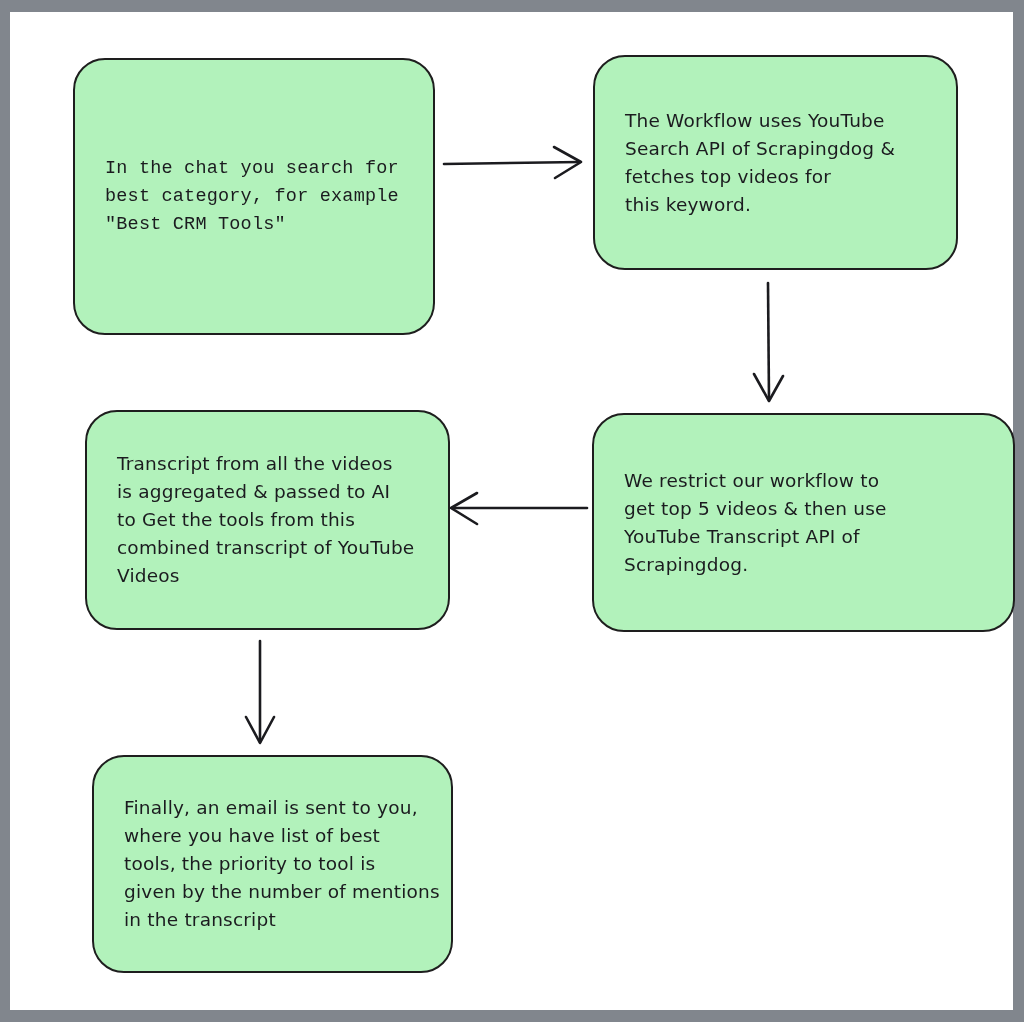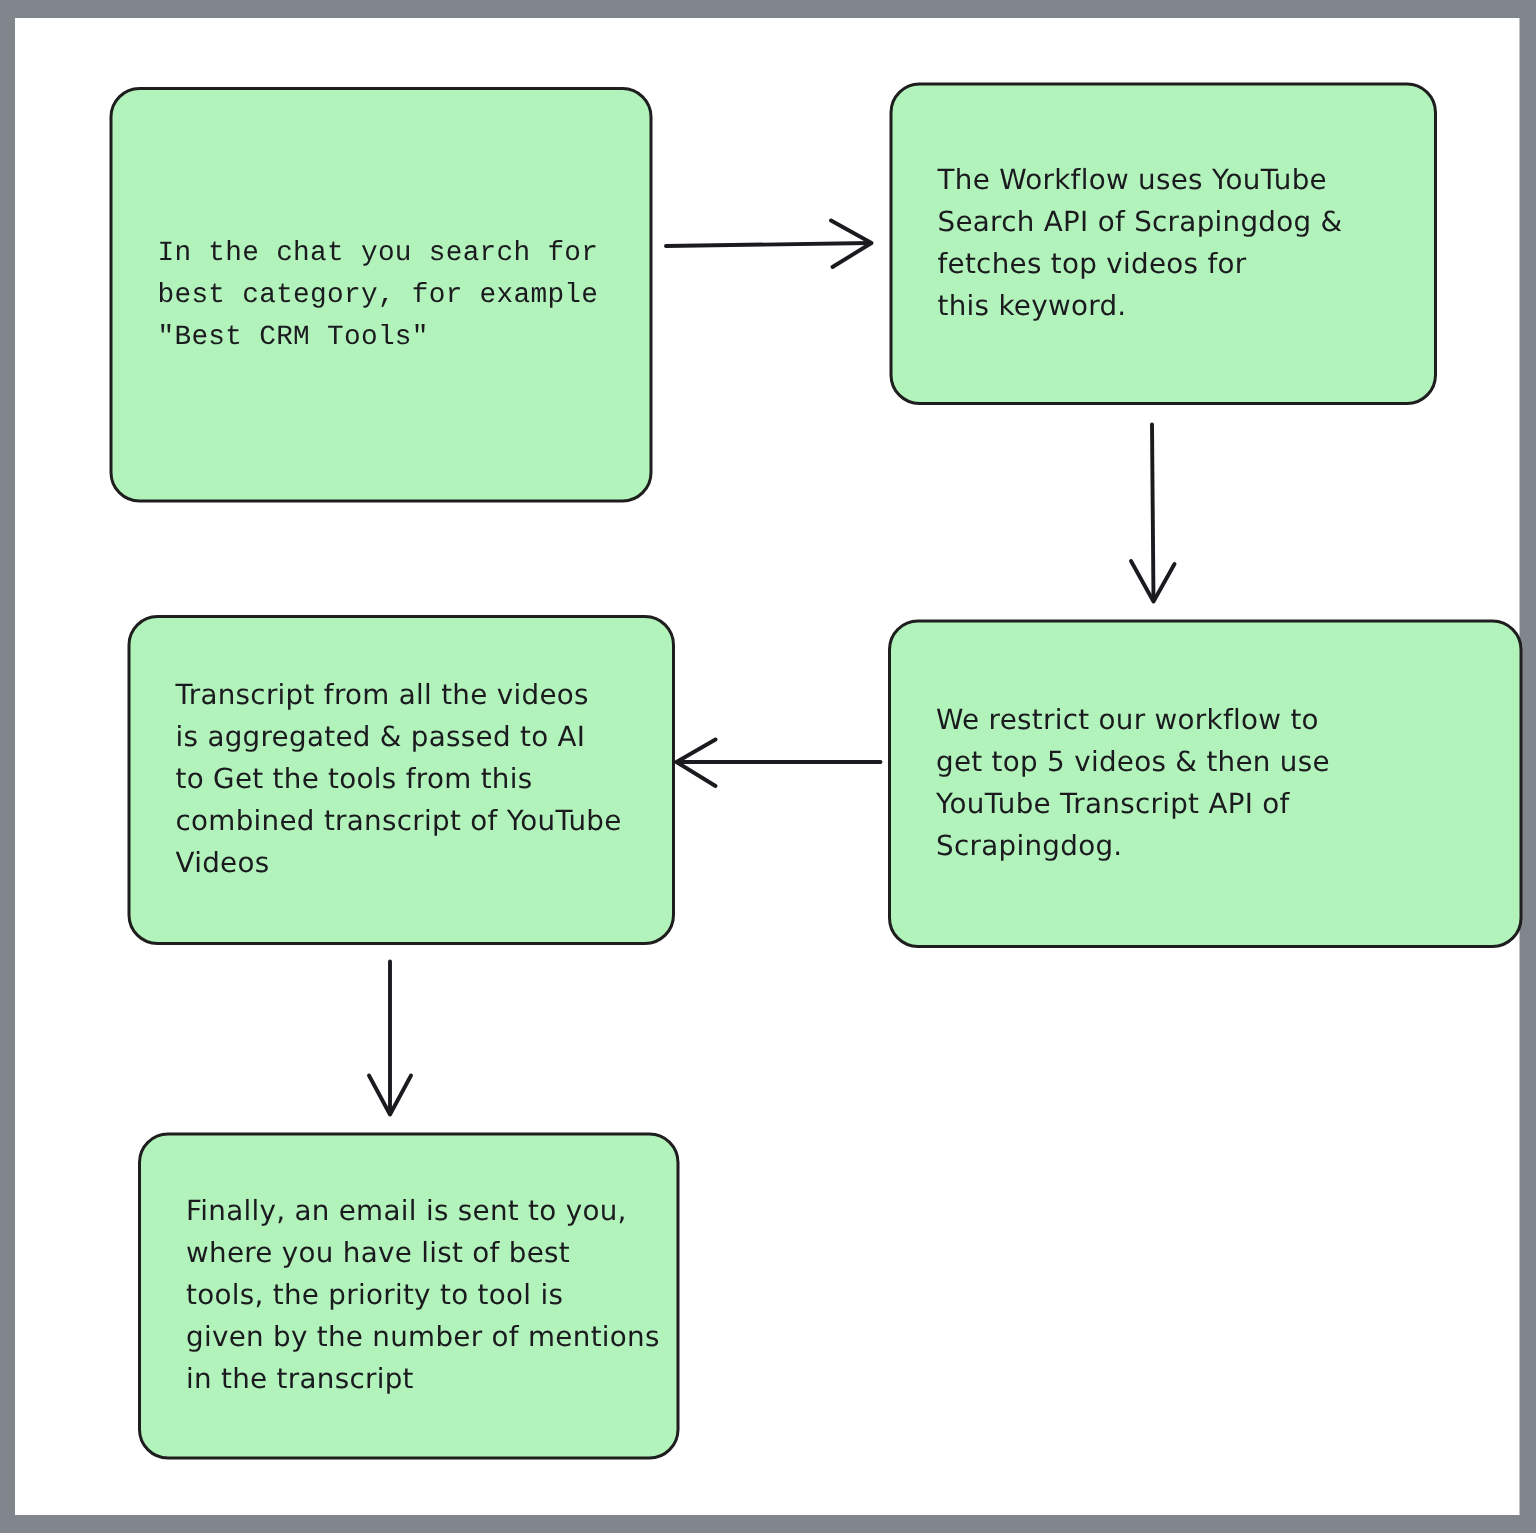--- a/index.html
+++ b/index.html
@@ -15,21 +15,21 @@
   }
   .canvas {
     position: absolute;
     left: 10px; top: 12px; right: 11px; bottom: 12px;
     background: #ffffff;
   }
   .node {
     position: absolute;
     background: #b2f2bb;
     border: 2.5px solid #1e1e1e;
-    border-radius: 20px;
+    border-radius: 32px;
     box-sizing: border-box;
     display: flex;
     align-items: center;
     color: #1b1b1f;
     font-size: 18.5px;
     line-height: 28px;
     letter-spacing: 0.2px;
   }
   .node .node-text {
     white-space: pre;

